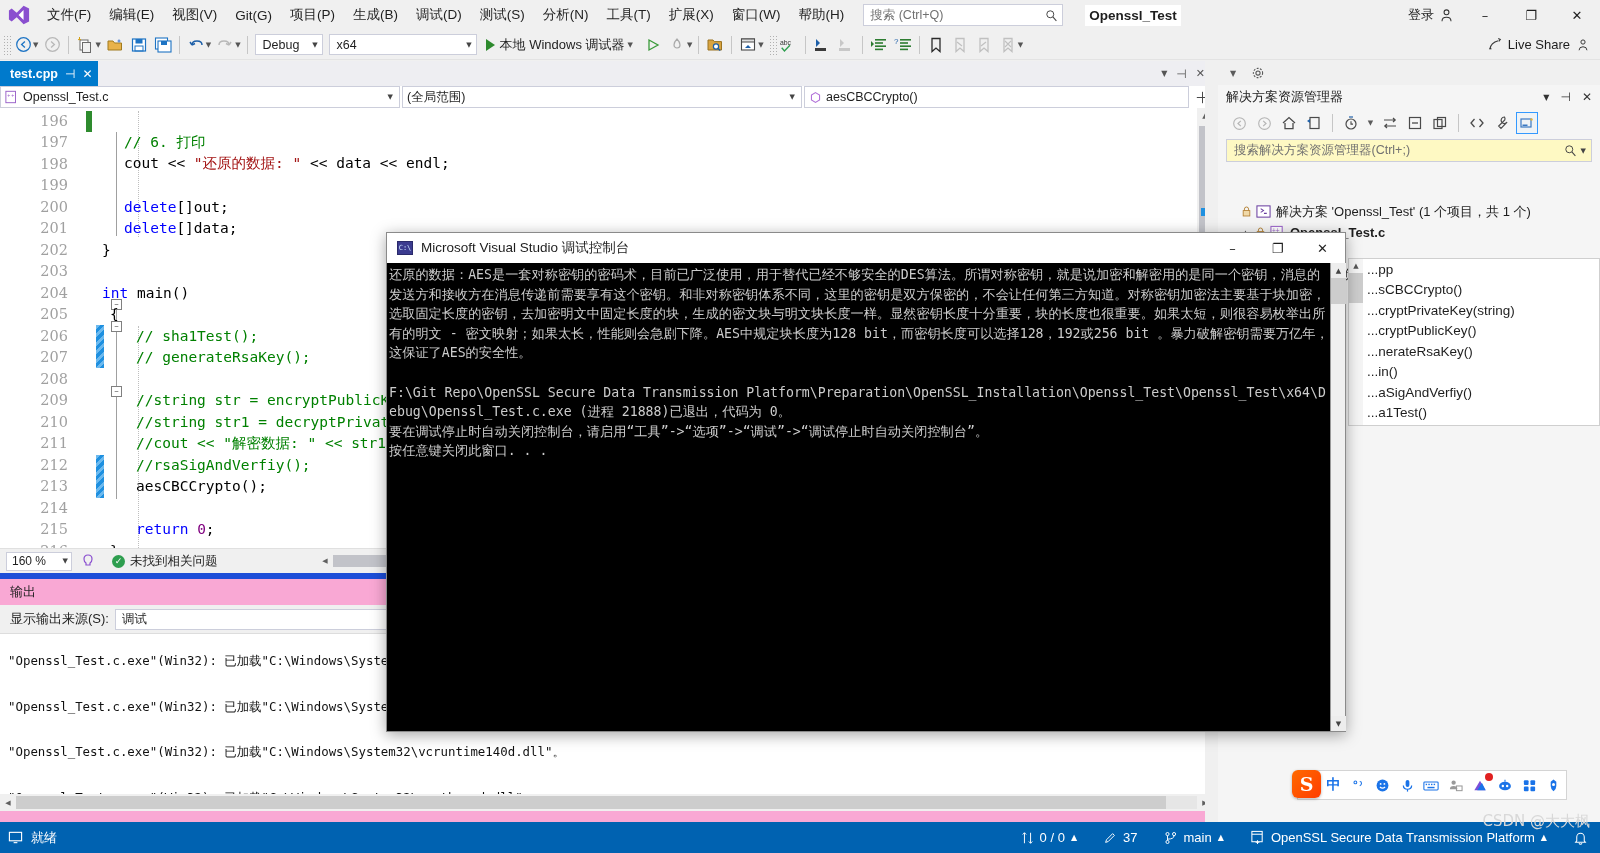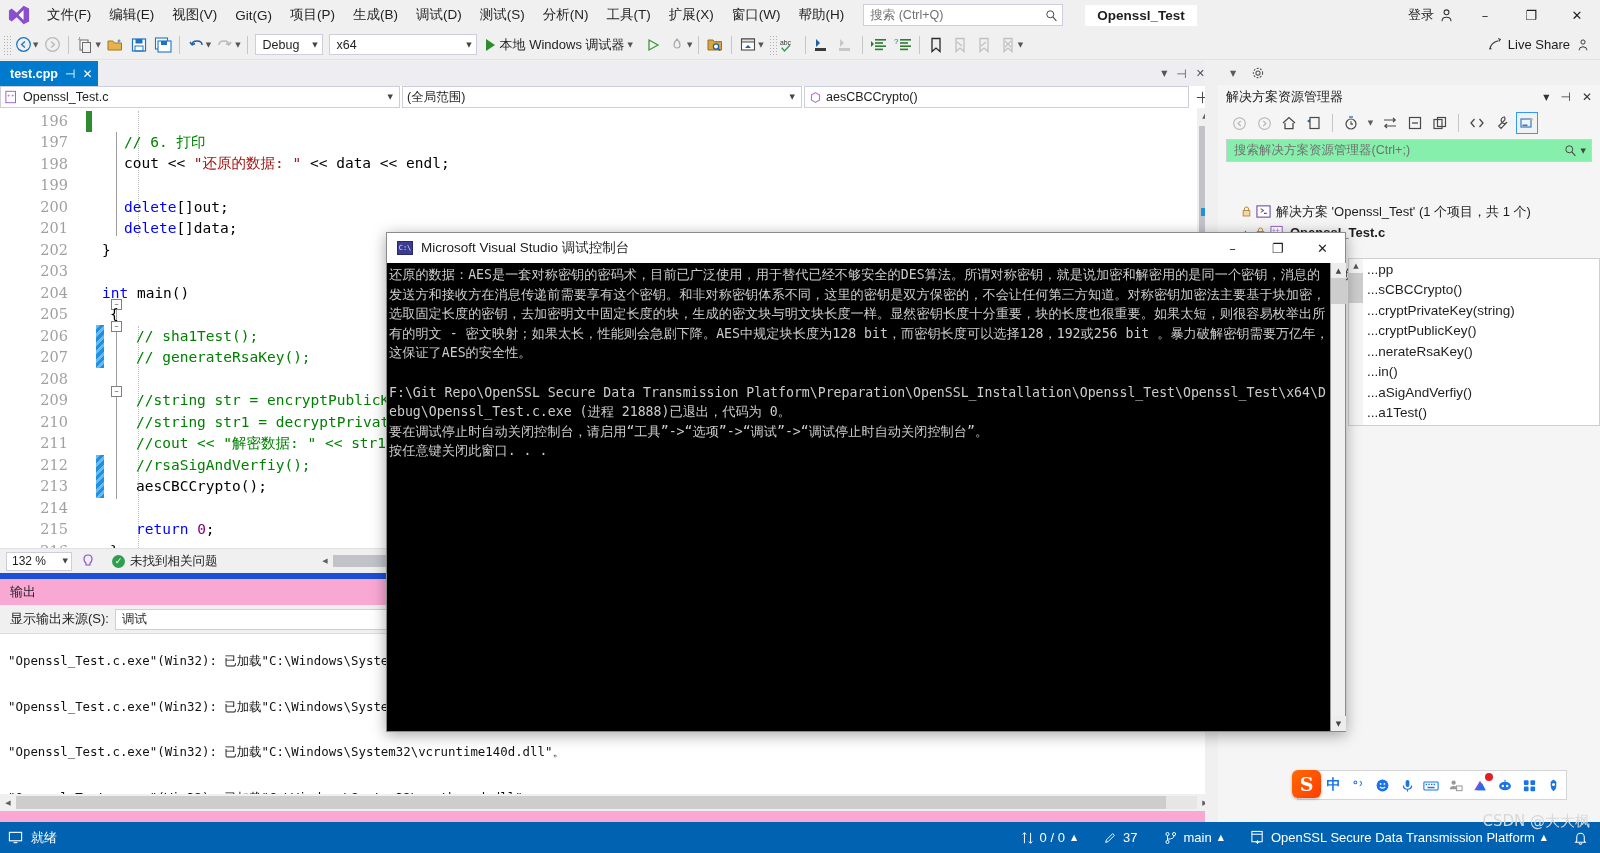--- a/index.html
+++ b/index.html
@@ -29,21 +29,21 @@
     cursor: default;
   }
   .search-box {
     margin-left: 10px; width: 200px; height: 22px; background: #fff;
     border: 1px solid #cccedb; display: flex; align-items: center;
     padding: 0 4px 0 6px; font-size: 12.5px; color: #717171;
   }
   .search-box .ph { flex: 1; }
   .proj-title {
     margin-left: 22px; font-size: 13.5px; font-weight: bold; color: #1e1e1e;
-    background: #fff; padding: 3px 12px;
+    background: #fff; padding: 3px 4px;
   }
   .mb-right { margin-left: auto; display: flex; align-items: center; height: 30px; text-align: right; }
   .signin { font-size: 13px; padding: 0 8px; display: flex; align-items: center; gap: 5px; }
   .wbtn {
     width: 46px; height: 30px; display: flex; align-items: center; justify-content: center;
     font-family: "DejaVu Sans", sans-serif; font-size: 13px; color: #1e1e1e;
   }
 
   
   .toolbar {
@@ -168,21 +168,21 @@
   
   .se-panel { position: absolute; left: 1218px; top: 61px; width: 382px; height: 762px; background: #f5f5f5; }
   .se-tools { height: 24px; display: flex; align-items: center; gap: 3px; padding-left: 4px;
               background: #f0f0f0; }
   .se-head { height: 24px; display: flex; align-items: center; padding-left: 8px; gap: 9px; }
   .se-title { font-size: 13px; }
   .se-head-icons { display: flex; align-items: center; gap: 11px; padding-right: 8px; font-size: 12px; color: #333; }
   .se-toolbar2 { height: 28px; display: flex; align-items: center; gap: 3px; padding-left: 10px; }
   .se-tb { width: 22px; height: 22px; display: flex; align-items: center; justify-content: center; color: #5b5b5b; }
   .se-tb.active { border: 1px solid #3399ff; background: #cce8ff22; }
-  .se-search { margin: 2px 8px 4px 8px; height: 23px; background: #86efac; border: 1px solid #cccedb;
+  .se-search { margin: 2px 8px 4px 8px; height: 23px; background: #fef9c3; border: 1px solid #cccedb;
                display: flex; align-items: center; padding: 0 5px 0 7px; font-size: 12.5px; color: #717171; }
   .se-search .sp { flex: 1; }
   .se-tree { padding-left: 8px; font-size: 13px; margin-top: 39px; }
   .se-row { display: flex; align-items: center; gap: 5px; height: 21px; white-space: nowrap; }
   .tri { font-size: 8px; color: #4b4b4b; width: 11px; text-align: center; font-family: "DejaVu Sans", sans-serif; }
   .se-bold { font-weight: bold; }
 
   
   .right-strip { position: absolute; left: 1205px; top: 61px; width: 13px; height: 762px; background: #f0f0f0; }
 
@@ -581,21 +581,21 @@
       <div class="ed-vscroll">
         <div class="arr" style="top:0">▲</div>
         <div class="thumb" style="top:18px;height:170px"></div>
         <div class="blue-mark" style="top:100px"></div>
         <div class="arr" style="bottom:0">▼</div>
       </div>
     </div>
 
     <div class="ed-status">
       <div class="zoomsel">
-        <span class="z1">132 %</span>
+        <span class="z1">160 %</span>
         <span class="dd" style="font-size:7px;font-family:'DejaVu Sans',sans-serif;color:#444">▼</span>
       </div>
       <div class="es-item">
         <svg width="16" height="16" viewBox="0 0 16 16">
             <path d="M8 2 q4 0 4 4 q0 3 -2 4 l0 2 h-4 l0-2 q-2-1 -2-4 q0-4 4-4z" fill="none" stroke="#8a4fcf" stroke-width="1.2"></path>
           </svg>
       </div>
       <div class="es-item">
         <span class="ok-dot">✓</span>
         <span>未找到相关问题</span>

